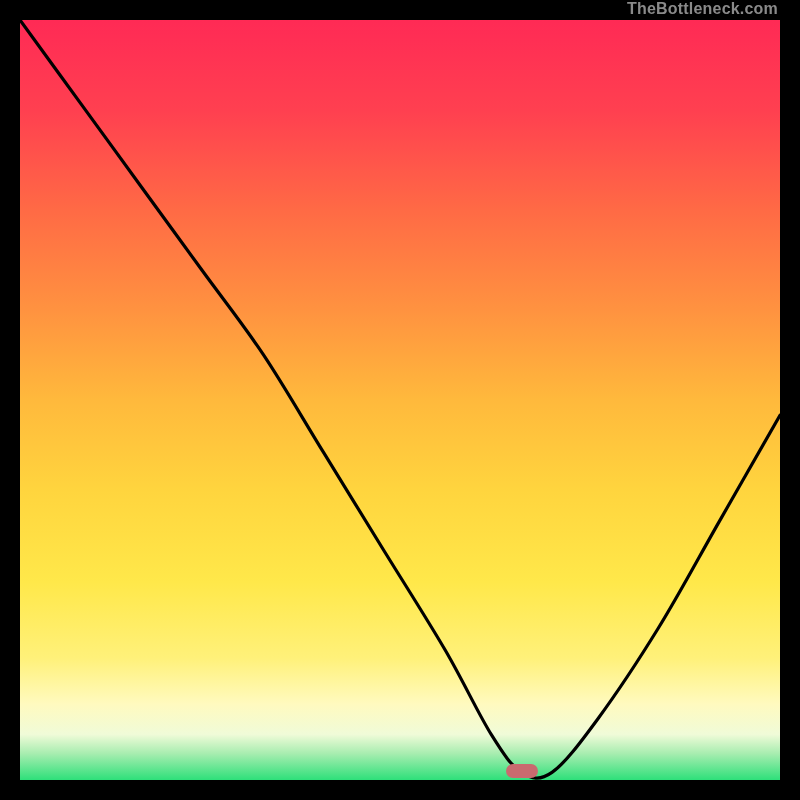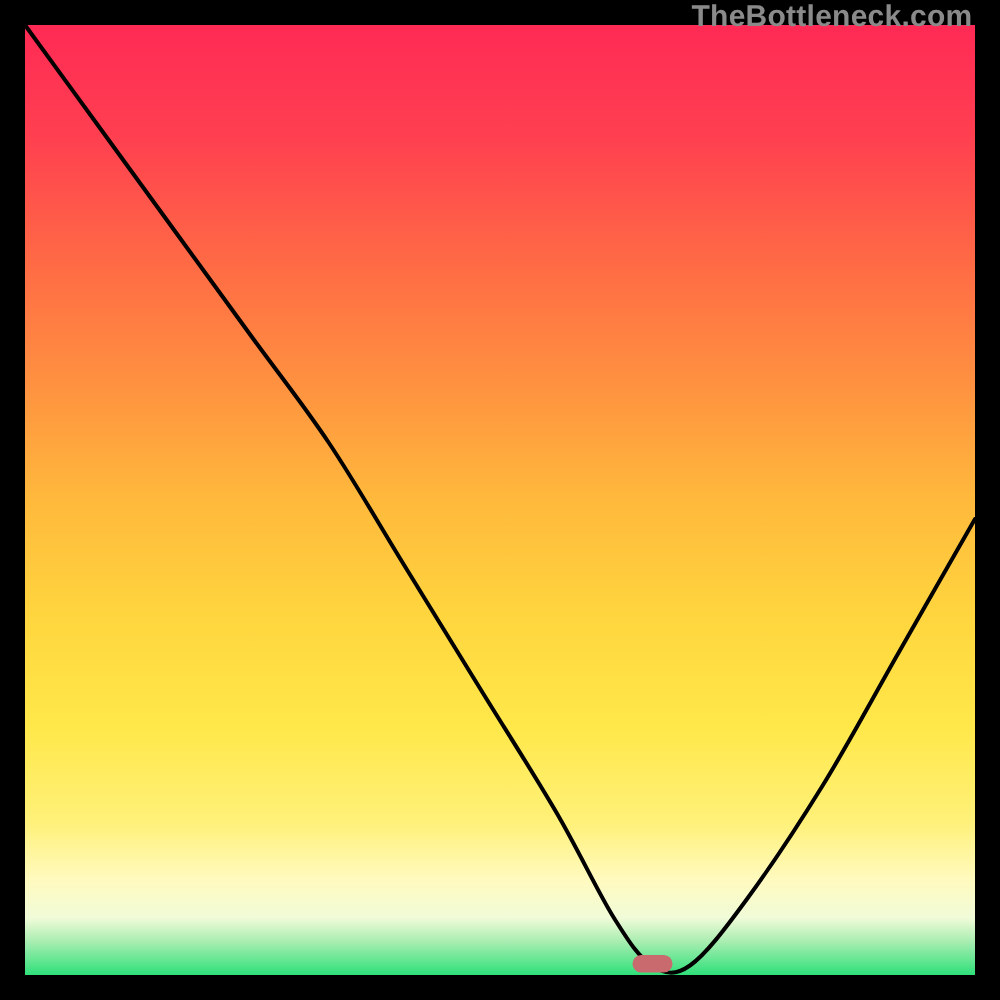--- a/index.html
+++ b/index.html
@@ -23,21 +23,21 @@
     left: 0;
     top: 0;
     width: 760px;
     height: 760px;
   }
   .watermark {
     position: absolute;
     top: 0px;
     right: 22px;
     font-family: Arial, Helvetica, sans-serif;
-    font-size: 24px;
+    font-size: 16px;
     font-weight: bold;
     color: #8a8a8a;
     letter-spacing: 0.2px;
   }
   .marker {
     position: absolute;
     width: 32px;
     height: 14px;
     border-radius: 7px;
     background: #c96a6f;

